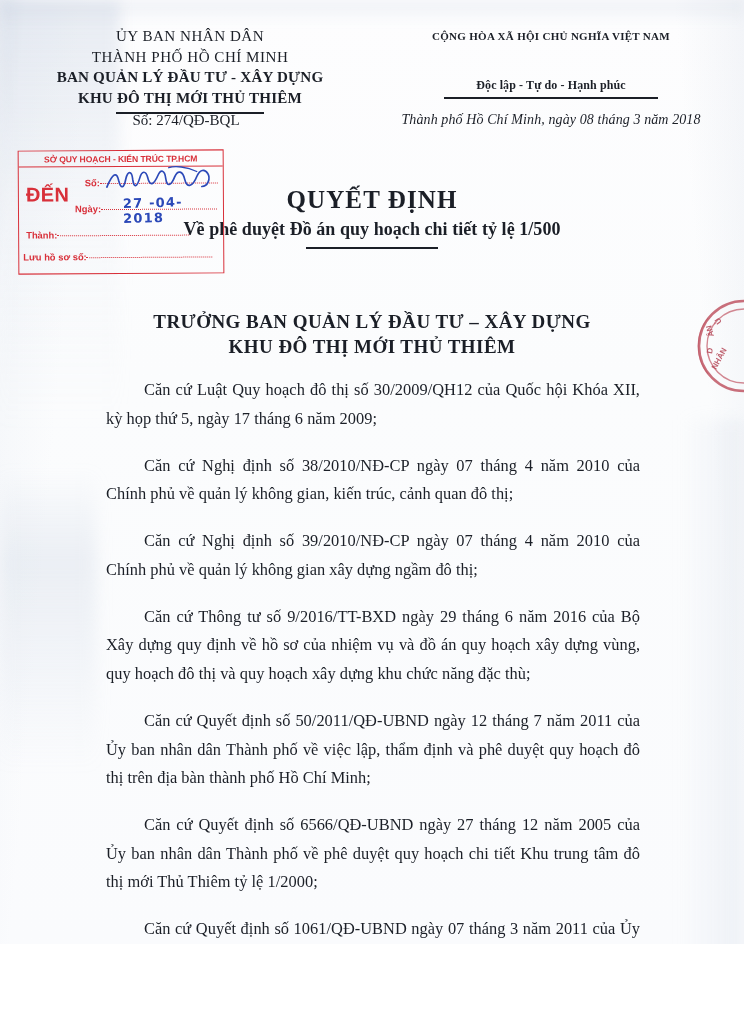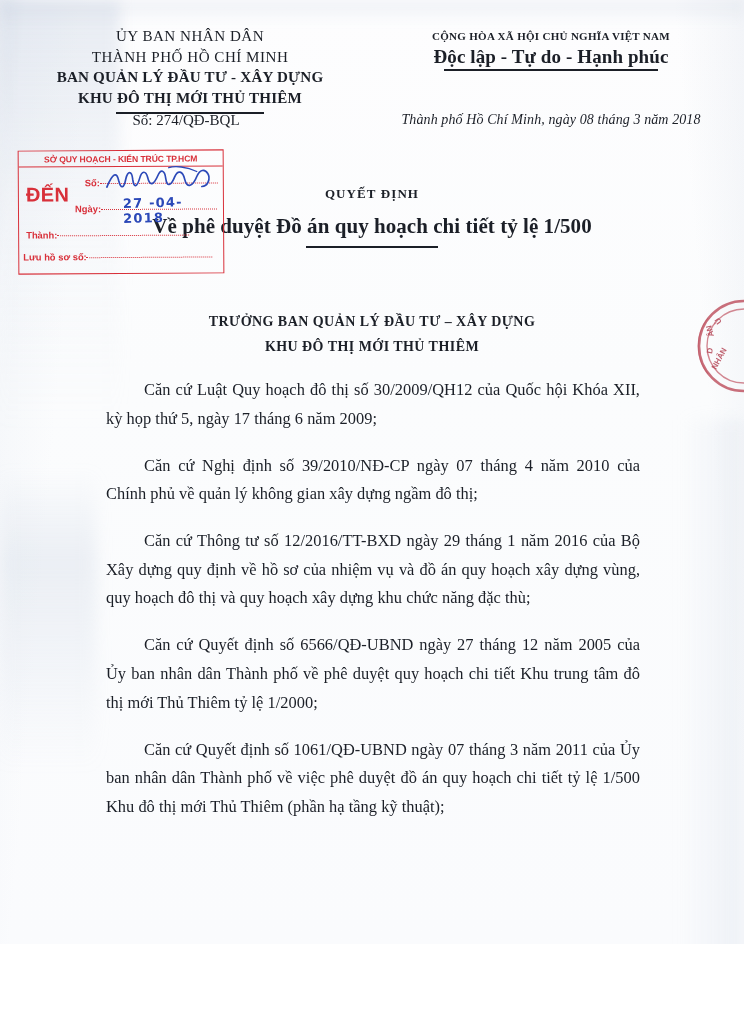--- a/index.html
+++ b/index.html
@@ -69,21 +69,21 @@
     box-sizing: border-box;
   }
   .hdr-line {
     font-size: 15.1px;
     letter-spacing: 0.5px;
     line-height: 20.6px;
     white-space: nowrap;
   }
   .hdr-line.bold { font-weight: bold; letter-spacing: 0.2px; }
   .hdr-line.big  { font-size: 11px; font-weight: bold; letter-spacing: 0.3px; }
-  .hdr-line.sub  { font-size: 19px; font-weight: bold; letter-spacing: 0.1px; }
+  .hdr-line.sub  { font-size: 12px; font-weight: bold; letter-spacing: 0.1px; margin-top: 28px; }
 
   .rule {
     height: 1.6px;
     background: #1b1f27;
     margin: 4px auto 0;
   }
   .rule.left-rule  { width: 148px; }
   .rule.right-rule { width: 214px; margin-top: 2px; }
 
   
@@ -174,41 +174,41 @@
     z-index: 6;
   }
 
   
   .title-block {
     position: absolute;
     top: 186px; left: 0; width: 744px;
     text-align: center;
   }
   .doc-title {
-    font-size: 13px; font-weight: bold; letter-spacing: 1.1px;
+    font-size: 25px; font-weight: bold; letter-spacing: 1.1px;
   }
   .doc-sub {
-    font-size: 21px; font-weight: bold; margin-top: 12px; letter-spacing: 0.05px;
+    font-size: 18px; font-weight: bold; margin-top: 5px; letter-spacing: 0.05px;
   }
   .doc-name {
     font-size: 15.6px; font-weight: bold; margin-top: 5px;
     line-height: 21.5px;
     padding: 0 56px;
     letter-spacing: 0.05px;
   }
   .title-rule { width: 132px; height: 2px; background: #1b1f27; margin: 7px auto 0; }
 
   
   .authority {
     position: absolute;
     top: 309px; left: 0; width: 744px;
     text-align: center;
   }
   .auth-line {
-    font-size: 14px; font-weight: bold; letter-spacing: 0.45px;
+    font-size: 19px; font-weight: bold; letter-spacing: 0.45px;
     line-height: 25px;
   }
 
   
   .body {
     position: absolute;
     top: 376px; left: 106px; width: 534px;
   }
   .para {
     font-size: 16.4px;
@@ -301,21 +301,23 @@
       <div class="title-rule"></div>
     </div>
 
     <div class="authority">
       <div class="auth-line">TRƯỞNG BAN QUẢN LÝ ĐẦU TƯ – XÂY DỰNG</div>
       <div class="auth-line">KHU ĐÔ THỊ MỚI THỦ THIÊM</div>
     </div>
 
     <div class="body">
       <p class="para">Căn cứ Luật Quy hoạch đô thị số 30/2009/QH12 của Quốc hội Khóa XII, kỳ họp thứ 5, ngày 17 tháng 6 năm 2009;</p>
+      <p class="para">Căn cứ Nghị định số 38/2010/NĐ-CP ngày 07 tháng 4 năm 2010 của Chính phủ về quản lý không gian, kiến trúc, cảnh quan đô thị;</p>
       <p class="para">Căn cứ Nghị định số 39/2010/NĐ-CP ngày 07 tháng 4 năm 2010 của Chính phủ về quản lý không gian xây dựng ngầm đô thị;</p>
-      <p class="para">Căn cứ Thông tư số 12/2016/TT-BXD ngày 29 tháng 1 năm 2016 của Bộ Xây dựng quy định về hồ sơ của nhiệm vụ và đồ án quy hoạch xây dựng vùng, quy hoạch đô thị và quy hoạch xây dựng khu chức năng đặc thù;</p>
+      <p class="para">Căn cứ Thông tư số 9/2016/TT-BXD ngày 29 tháng 6 năm 2016 của Bộ Xây dựng quy định về hồ sơ của nhiệm vụ và đồ án quy hoạch xây dựng vùng, quy hoạch đô thị và quy hoạch xây dựng khu chức năng đặc thù;</p>
+      <p class="para">Căn cứ Quyết định số 50/2011/QĐ-UBND ngày 12 tháng 7 năm 2011 của Ủy ban nhân dân Thành phố về việc lập, thẩm định và phê duyệt quy hoạch đô thị trên địa bàn thành phố Hồ Chí Minh;</p>
       <p class="para">Căn cứ Quyết định số 6566/QĐ-UBND ngày 27 tháng 12 năm 2005 của Ủy ban nhân dân Thành phố về phê duyệt quy hoạch chi tiết Khu trung tâm đô thị mới Thủ Thiêm tỷ lệ 1/2000;</p>
       <p class="para">Căn cứ Quyết định số 1061/QĐ-UBND ngày 07 tháng 3 năm 2011 của Ủy ban nhân dân Thành phố về việc phê duyệt đồ án quy hoạch chi tiết tỷ lệ 1/500 Khu đô thị mới Thủ Thiêm (phần hạ tầng kỹ thuật);</p>
 
     </div>
 
   </div>
 </div>
 
 </body></html>

